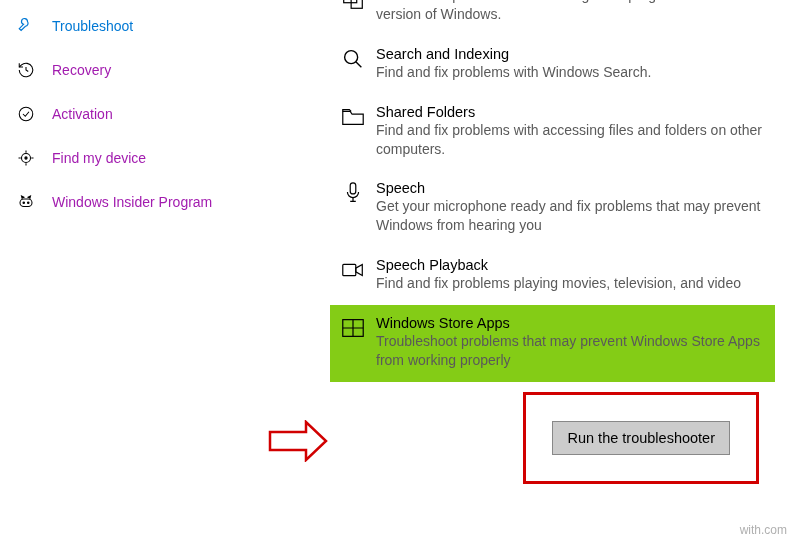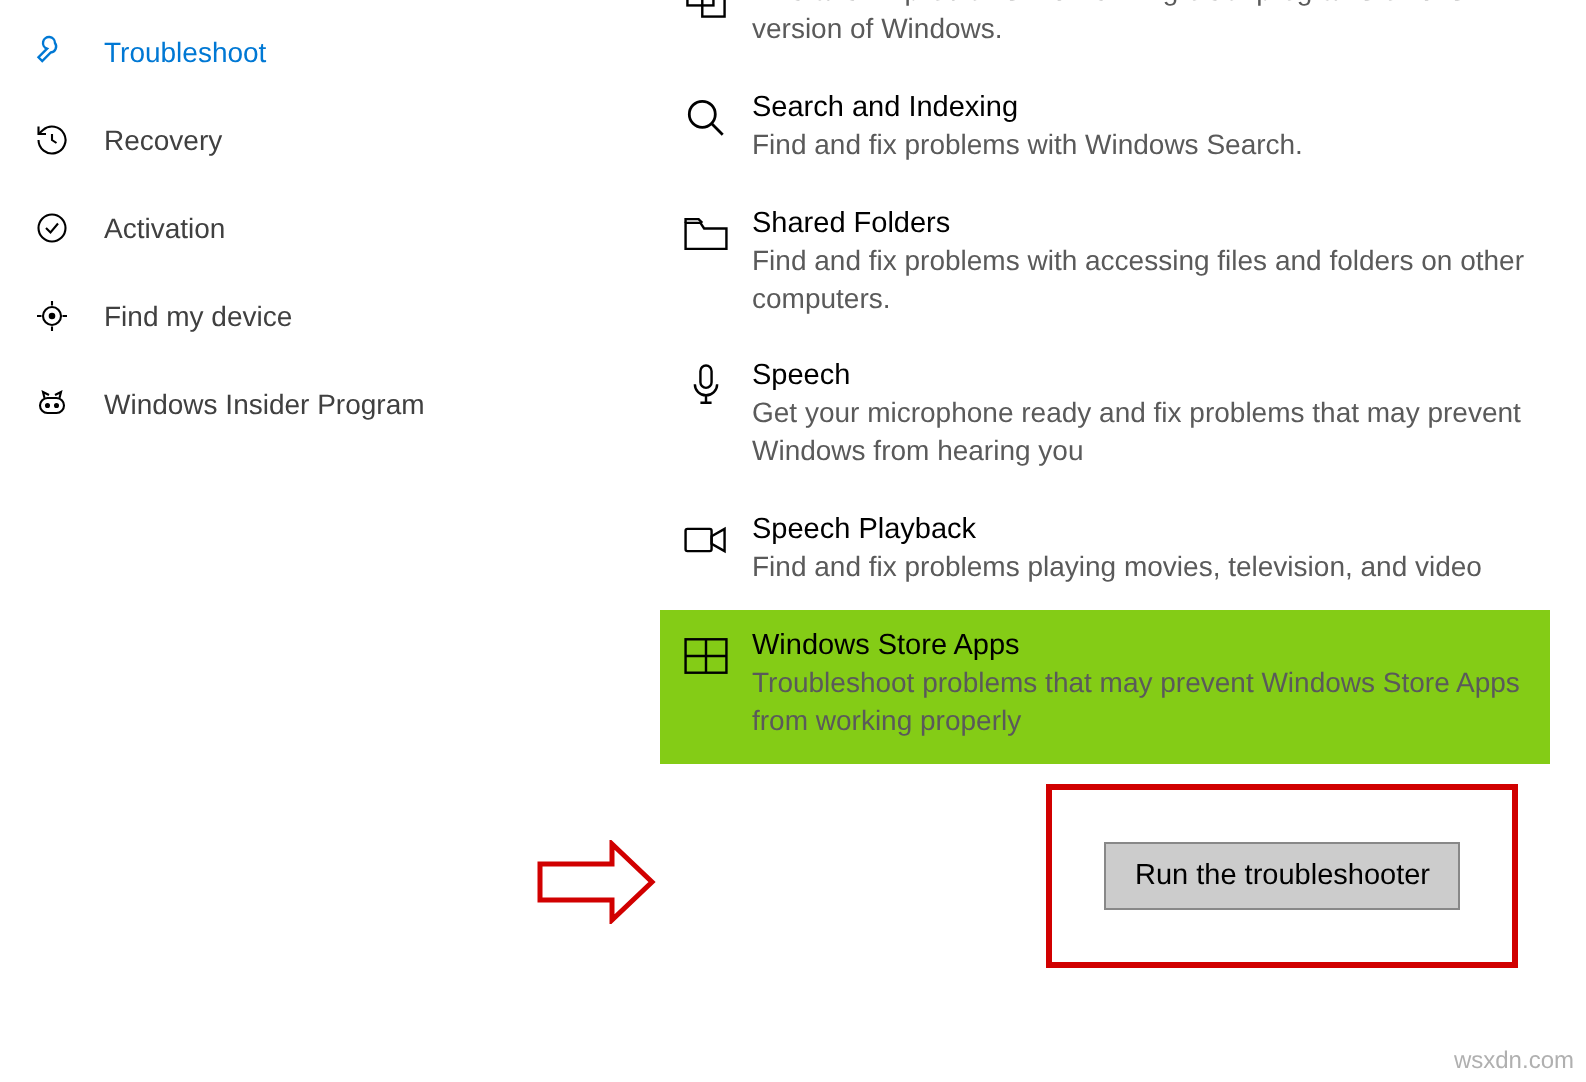--- a/index.html
+++ b/index.html
@@ -1,19 +1,19 @@
 <!DOCTYPE html>
 <html><head>
 <meta charset="utf-8">
 <style>
 * { margin: 0; padding: 0; box-sizing: border-box; font-family: "Segoe UI", -apple-system, sans-serif; }
 body { background: #fff; width: 793px; height: 541px; overflow: hidden; position: relative; }
 .layout { display: flex; height: 100%; justify-content: flex-end; }
 .sidebar { width: 330px; padding: 4px 0 0 8px; }
-.sidebar-item { display: flex; align-items: center; height: 44px; padding: 0 8px; cursor: pointer; font-size: 14px; color: #404040; }
+.sidebar-item { display: flex; align-items: center; height: 44px; padding: 0 8px; cursor: pointer; font-size: 14px; color: #a21caf; }
 .sidebar-item.active { color: #0078d4; }
 .sidebar-item .icn { width: 20px; height: 20px; margin-right: 16px; display: flex; align-items: center; justify-content: center; }
 .sidebar-item .icn svg { width: 18px; height: 18px; }
 .main { flex: 1; padding: 0 18px 0 0; position: relative; }
 .troub-list { }
 .troub-item { display: flex; padding: 10px 10px 12px 6px; }
 .troub-item.selected { background: #84cc16; }
 .troub-icon { width: 34px; height: 26px; margin-right: 6px; display: flex; align-items: flex-start; justify-content: center; }
 .troub-icon svg { width: 26px; height: 26px; }
 .troub-body { flex: 1; }
@@ -178,13 +178,13 @@
     </div>
   </div>
 </div>
 
 <div class="arrow-annot">
   <svg width="60" height="42" viewBox="0 0 60 42">
       <path d="M2 12 L38 12 L38 2 L58 21 L38 40 L38 30 L2 30 Z" fill="none" stroke="#d10000" stroke-width="2.5"></path>
     </svg>
 </div>
 
-<div class="watermark">wsxdn.com</div>
+<div class="watermark">with.com</div>
 
 </body></html>

